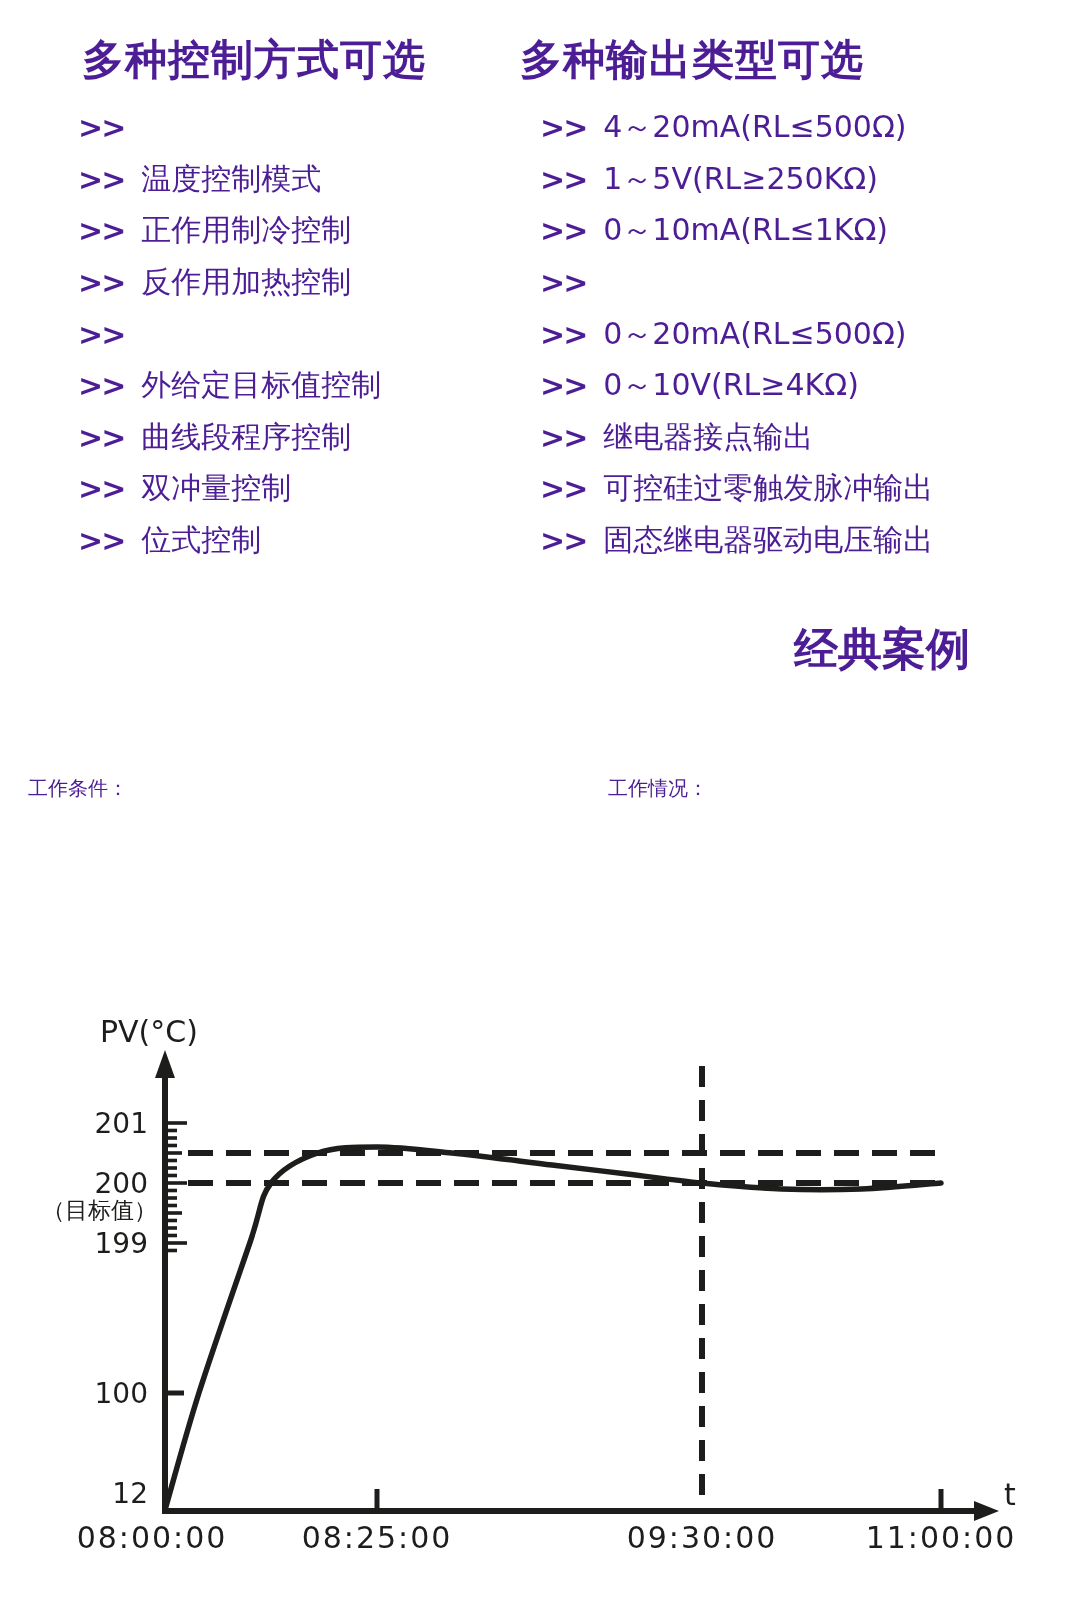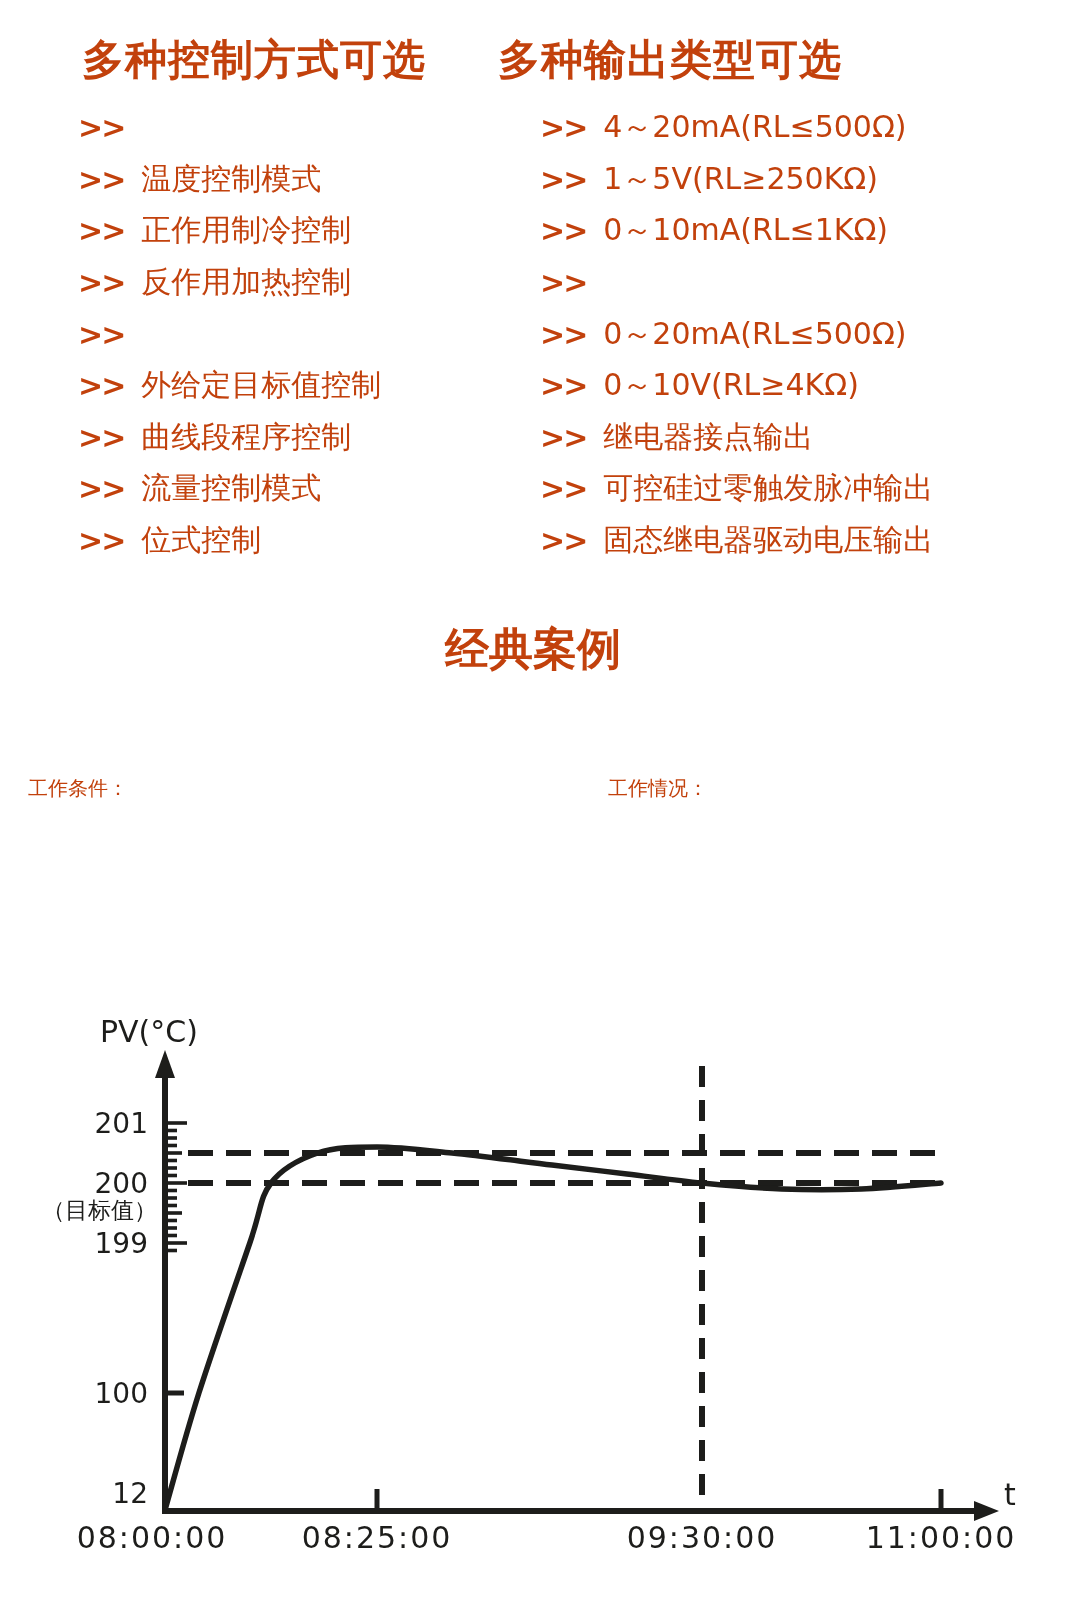--- a/index.html
+++ b/index.html
@@ -1,26 +1,26 @@
 <!DOCTYPE html>
 <html><head>
 <meta charset="utf-8">
 <style>
   html,body{margin:0;padding:0;background:#fff;}
-  .page{position:relative;width:1080px;height:1607px;background:#ffffff;color:#c2410c;
+  .page{position:relative;width:1080px;height:1607px;background:#ffffff;color:#4c1d95;
         font-family:"DejaVu Sans","Liberation Sans",sans-serif;overflow:hidden;}
   .col-title{position:absolute;top:32px;margin:0;font-size:42px;font-weight:800;letter-spacing:1px;}
   .t-left{left:82px}
-  .t-right{left:498px}
+  .t-right{left:520px}
   .feature-list{position:absolute;top:102px;}
   .fl-left{left:78px}
   .fl-right{left:540px}
   .feature-item{height:51.6px;display:flex;align-items:center;font-size:30px;font-weight:500;white-space:nowrap;}
   .marker{font-weight:600;letter-spacing:-2px;margin-right:17px;}
-  .case-title{position:absolute;top:620px;left:0;width:970px;text-align:center;font-size:44px;font-weight:600;margin-left:48px;}
+  .case-title{position:absolute;top:620px;left:0;width:970px;text-align:right;font-size:44px;font-weight:600;}
   .case-subtitle{position:absolute;top:678px;left:0;width:970px;text-align:center;font-size:30px;font-weight:500;}
   .cond{position:absolute;top:766px;font-size:20px;font-weight:500;line-height:45.5px;white-space:nowrap;}
   .cond-left{left:28px}
   .cond-right{left:608px}
   svg.chart{position:absolute;left:0;top:970px;width:1080px;height:637px;}
   svg text{font-family:"DejaVu Sans","Liberation Sans",sans-serif;fill:#1d1d1b;}
 </style>
 </head>
 <body>
 
@@ -52,21 +52,21 @@
       <div class="feature-item">
         <span class="marker">&gt;&gt;</span>
         <span>外给定目标值控制</span>
       </div>
       <div class="feature-item">
         <span class="marker">&gt;&gt;</span>
         <span>曲线段程序控制</span>
       </div>
       <div class="feature-item">
         <span class="marker">&gt;&gt;</span>
-        <span>流量控制模式</span>
+        <span>双冲量控制</span>
       </div>
       <div class="feature-item">
         <span class="marker">&gt;&gt;</span>
         <span>位式控制</span>
       </div>
     </div>
 
   <div class="feature-list fl-right">
 
   <div class="feature-item">

